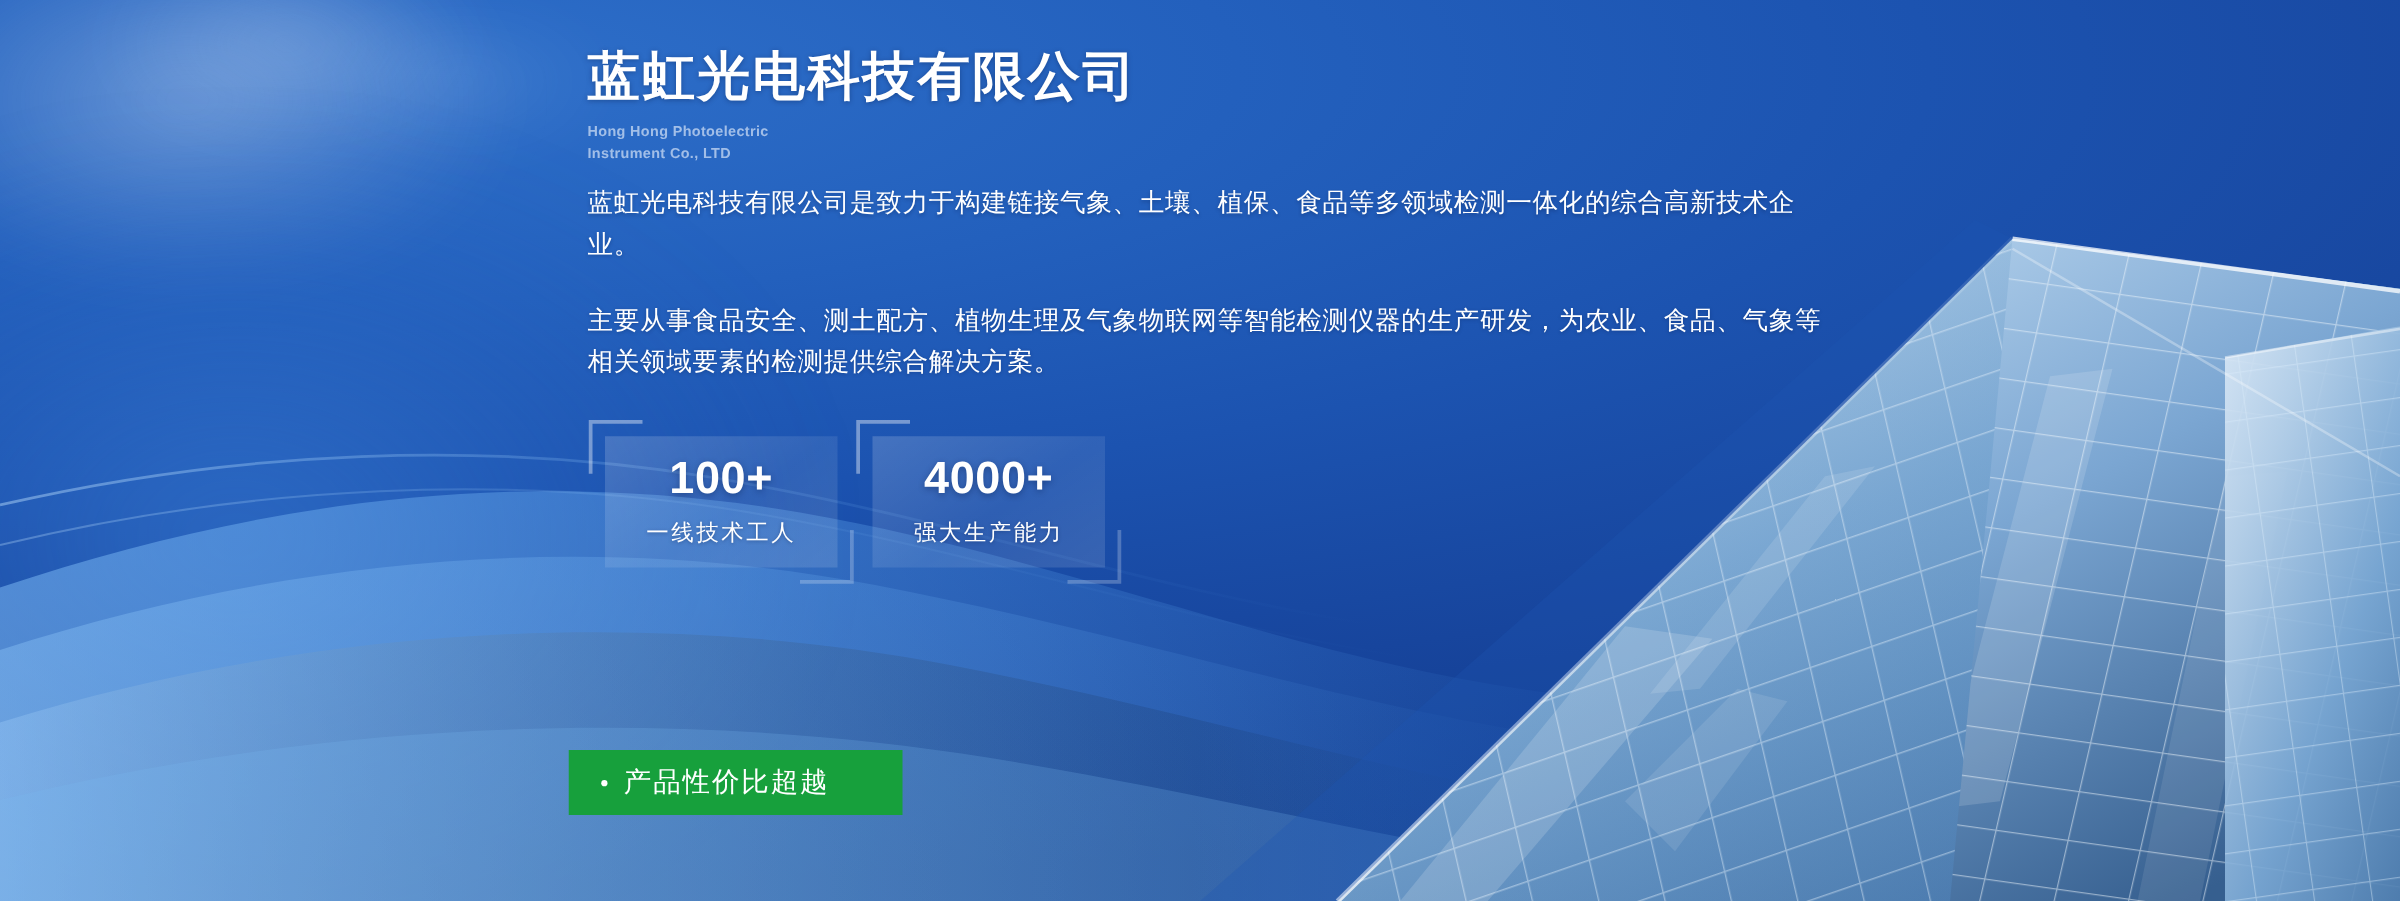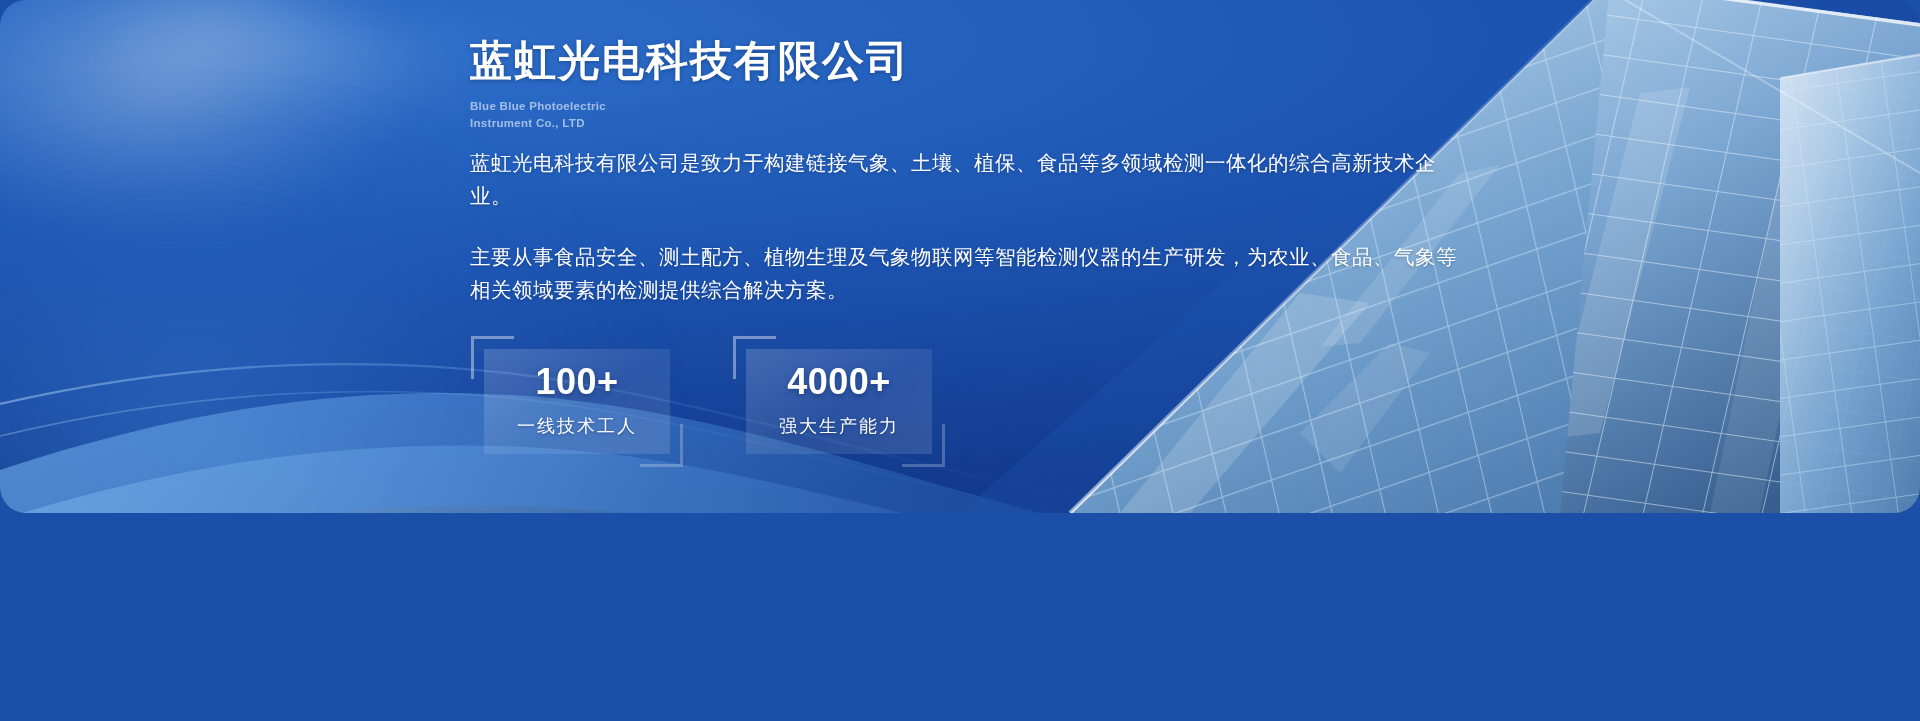--- a/index.html
+++ b/index.html
@@ -9,24 +9,23 @@
     width: 1920px;
     height: 721px;
     overflow: hidden;
     background: #1b4fa8;
     font-family: "Liberation Sans", "DejaVu Sans", sans-serif;
   }
 
   #banner {
     position: relative;
     width: 1920px;
-    height: 513px;
+    height: 721px;
     overflow: hidden;
     background: radial-gradient(ellipse 120% 90% at 18% 8%, #2e6fc9 0%, #2360bd 28%, #1c53b0 52%, #17459d 78%, #123a8c 100%);
-    border-radius: 26px;
   }
 
   
   .cloud-wisp {
     position: absolute;
     border-radius: 50%;
     background: radial-gradient(ellipse at center, rgba(255,255,255,0.30) 0%, rgba(255,255,255,0.12) 40%, rgba(255,255,255,0) 72%);
     filter: blur(26px);
     pointer-events: none;
   }
@@ -93,21 +92,21 @@
     color: #ffffff;
     letter-spacing: .5px;
     max-width: 990px;
     text-shadow: 0 1px 3px rgba(0,20,60,.30);
   }
   .para.second { margin-top: 28px; }
 
   
   .stats {
     display: flex;
-    gap: 76px;
+    gap: 28px;
     margin-top: 42px;
     margin-left: 14px;
   }
 
   .stat-card {
     position: relative;
     width: 186px;
     height: 105px;
     display: flex;
     flex-direction: column;
@@ -305,21 +304,21 @@
     <path d="M1180,205 L1320,182" stroke="#ffffff" stroke-width="2.2" fill="none" opacity="0.45"></path>
 
     <path d="M1010,110 L470,640 L360,640 L980,95 Z" fill="#1d55b2" opacity="0.30"></path>
   </svg>
 
   <div class="content">
 
     <h1 class="company-name">蓝虹光电科技有限公司</h1>
 
     <div class="company-en">
-      <div>Blue Blue Photoelectric</div>
+      <div>Hong Hong Photoelectric</div>
       <div>Instrument Co., LTD</div>
     </div>
 
     <p class="para">蓝虹光电科技有限公司是致力于构建链接气象、土壤、植保、食品等多领域检测一体化的综合高新技术企业。</p>
 
     <p class="para second">主要从事食品安全、测土配方、植物生理及气象物联网等智能检测仪器的生产研发，为农业、食品、气象等相关领域要素的检测提供综合解决方案。</p>
 
     <div class="stats">
       <div class="stat-card">
         <div class="stat-value">100+</div>

